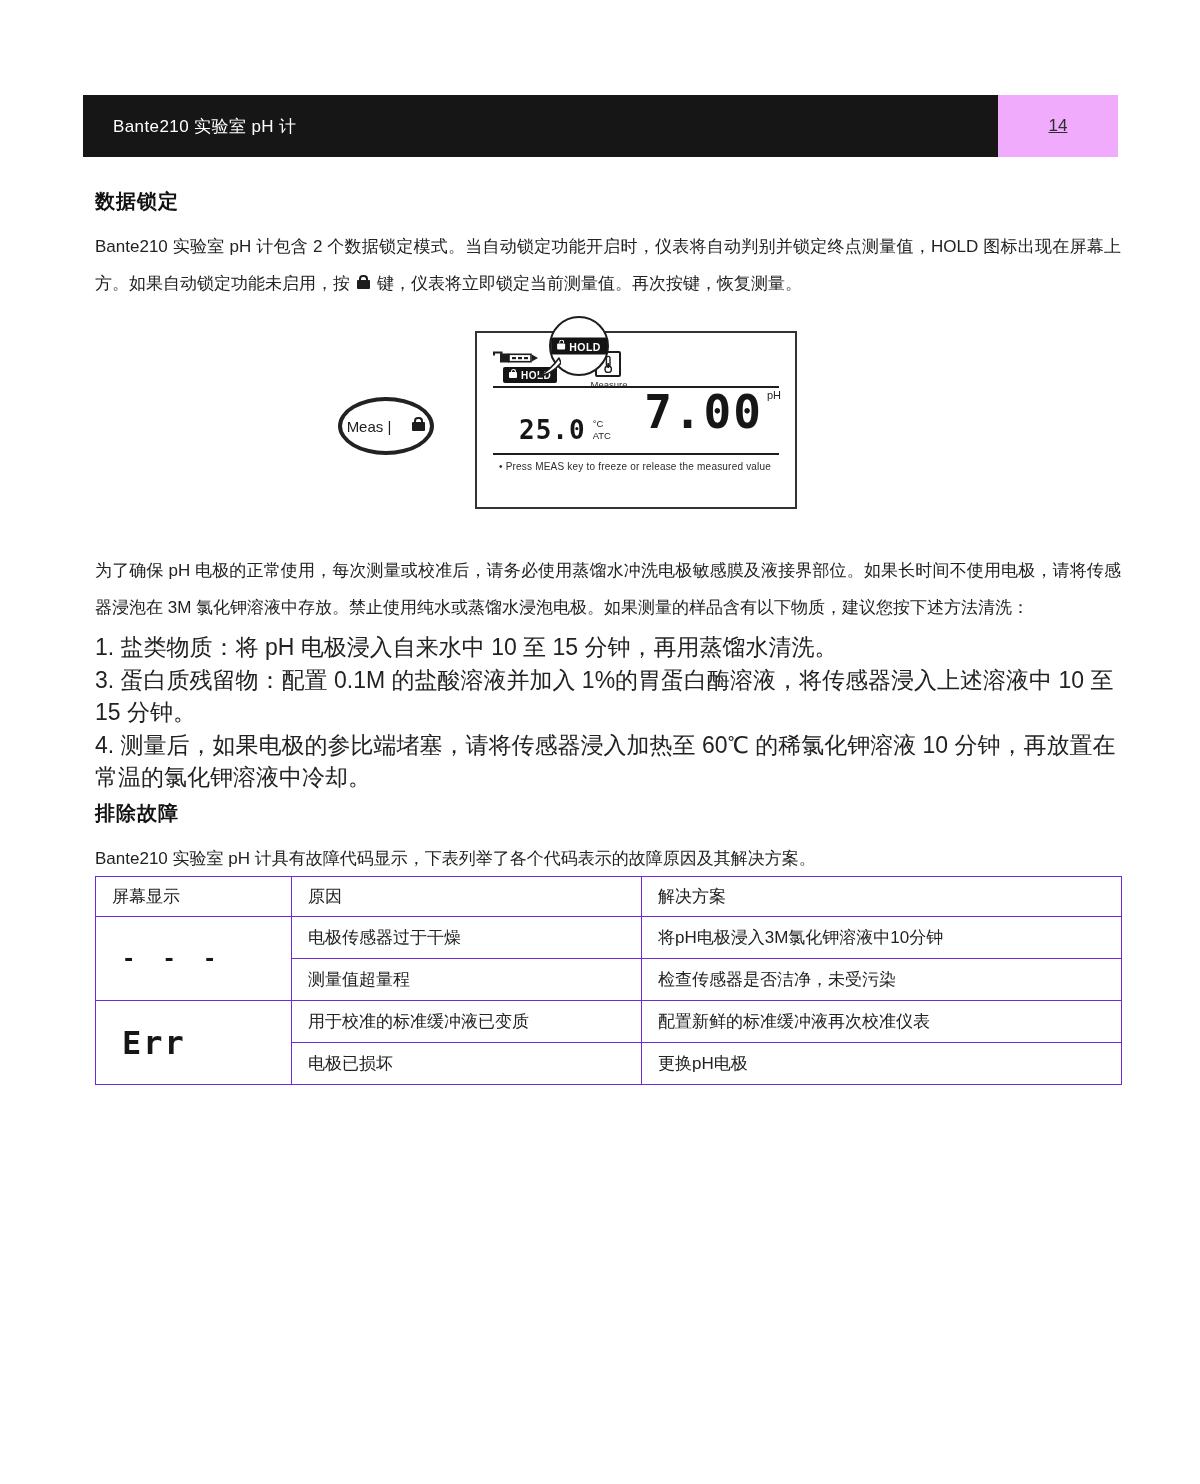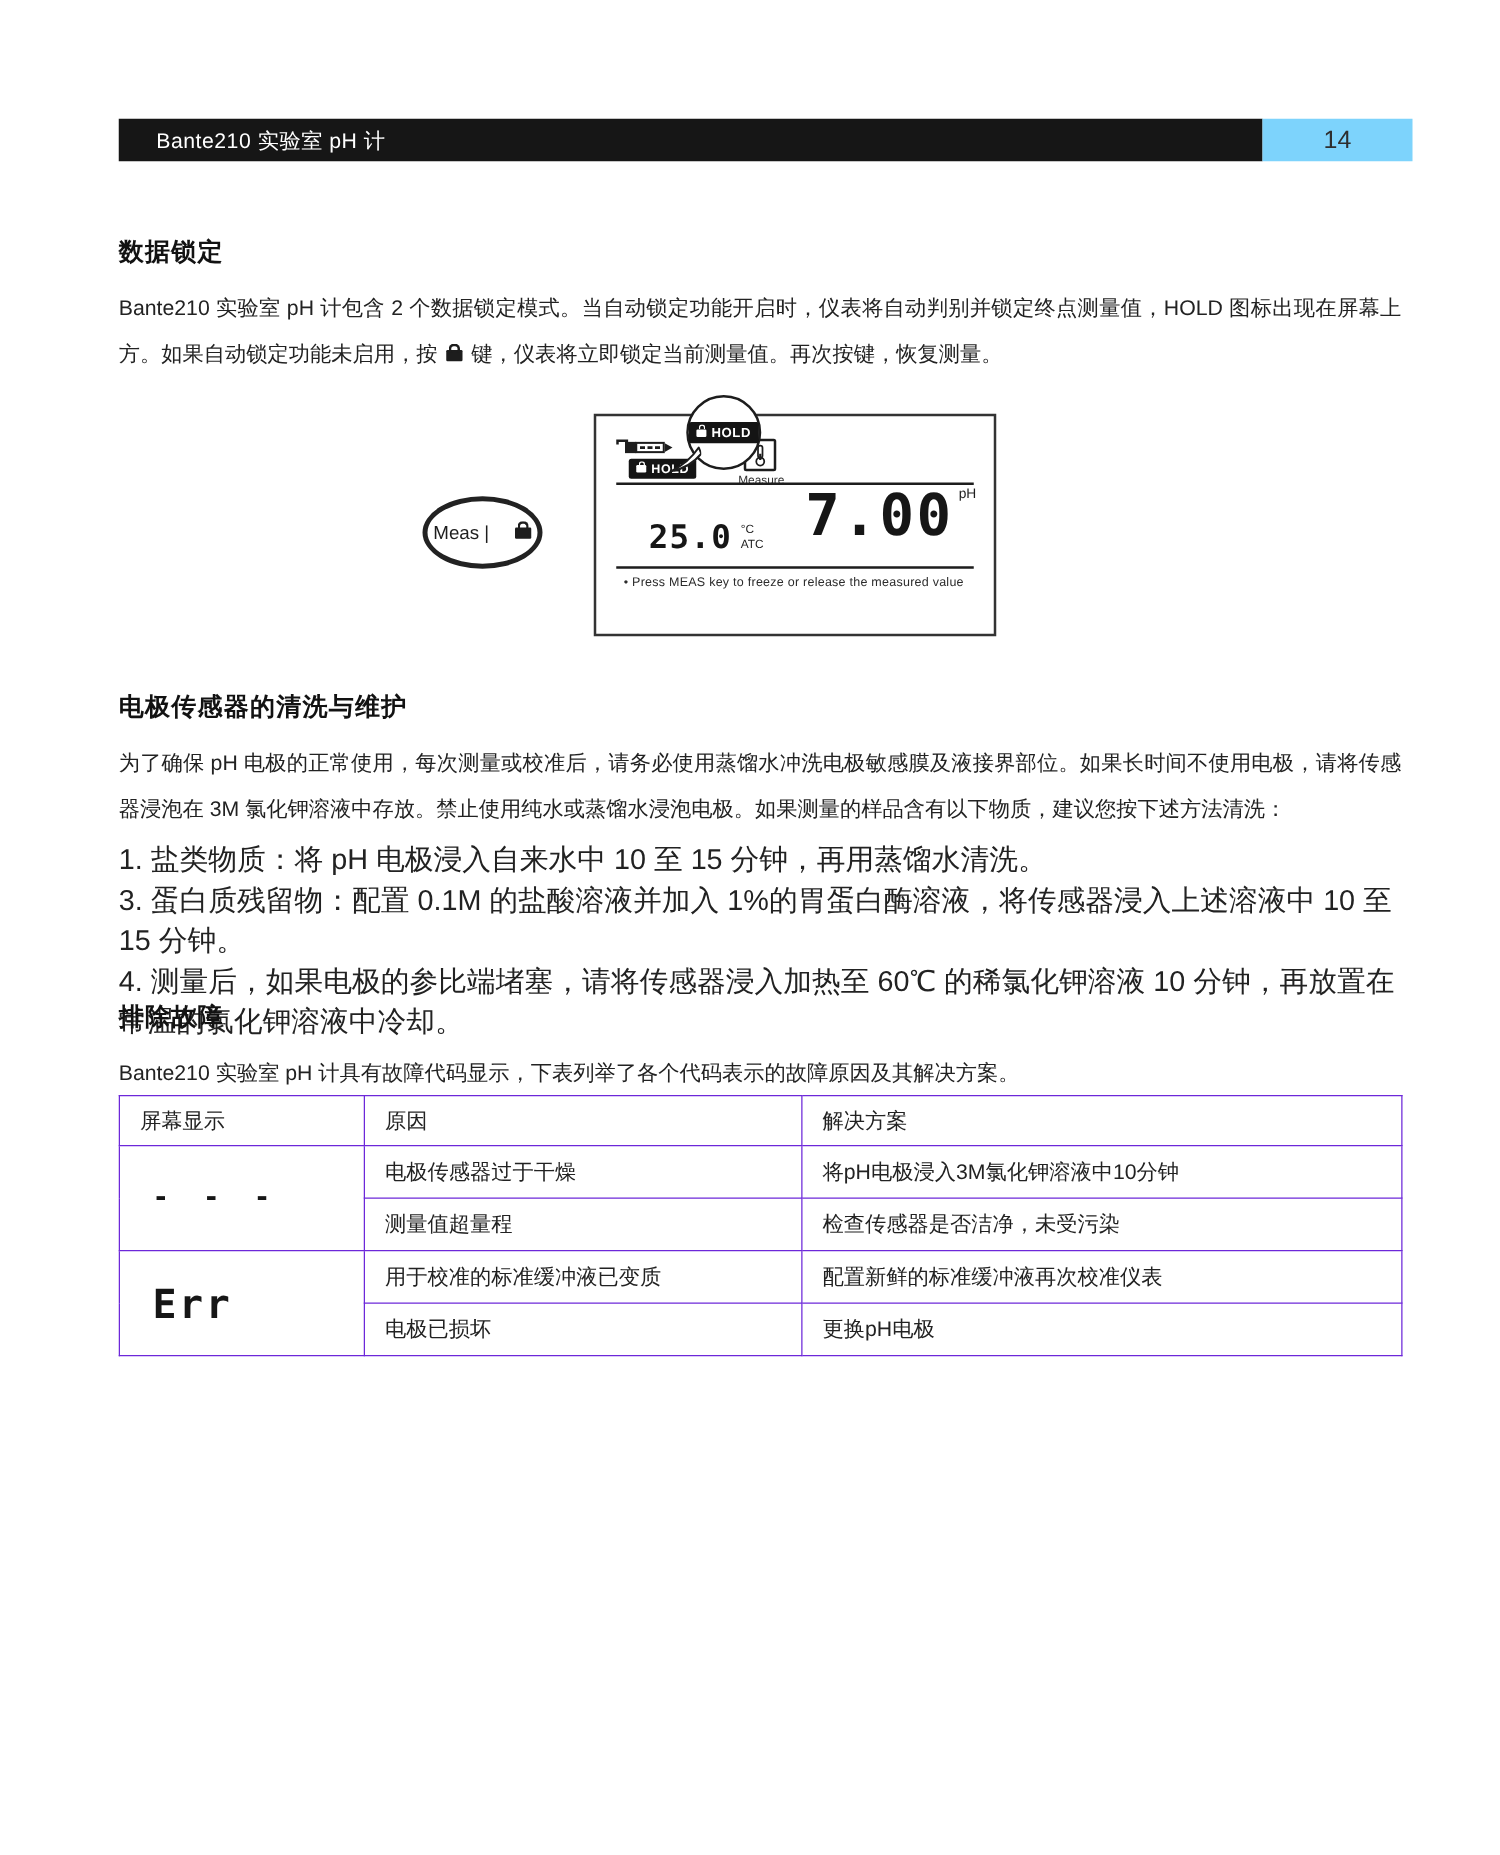--- a/index.html
+++ b/index.html
@@ -9,28 +9,28 @@
     width: 1200px;
     height: 1484px;
     margin: 0 auto;
     background: #ffffff;
     font-family: "Liberation Sans", sans-serif;
     color: #222;
     overflow: hidden;
   }
 
   
-  .topbar { position:absolute; left:95px; top:95px; width:1035px; height:34px; display:flex; }
+  .topbar { position:absolute; left:83px; top:95px; width:1035px; height:62px; display:flex; }
   .topbar-title {
     flex:1; background:#161616; color:#fff; display:flex; align-items:center;
     padding-left:30px; font-size:17px; letter-spacing:.4px;
   }
   .topbar-page {
-    width:120px; background:#7dd3fc; color:#2e2e2e; display:flex;
-    align-items:center; justify-content:center; font-size:20px;
+    width:120px; background:#f0abfc; color:#2e2e2e; display:flex;
+    align-items:center; justify-content:center; font-size:17px;text-decoration:underline;
   }
 
   
   .sec { position:absolute; left:95px; width:1026px; }
   .sec h2 { font-size:20px; font-weight:bold; color:#121212; margin:0 0 13px 0; letter-spacing:1px; }
   .para { font-size:17px; line-height:37px; color:#222; text-align:justify; }
   .sec1 { top:188px; }
   .sec2 { top:552px; }
   .sec3 { top:800px; }
   .steps { margin-top:5px; }
@@ -188,21 +188,20 @@
         <span class="ph-unit">pH</span>
       </div>
 
       <div class="lcd-line line2"></div>
 
       <div class="lcd-note">• Press MEAS key to freeze or release the measured value</div>
     </div>
   </div>
 
   <section class="sec sec2">
-    <h2>电极传感器的清洗与维护</h2>
     <p class="para">为了确保 pH 电极的正常使用，每次测量或校准后，请务必使用蒸馏水冲洗电极敏感膜及液接界部位。如果长时间不使用电极，请将传感器浸泡在 3M 氯化钾溶液中存放。禁止使用纯水或蒸馏水浸泡电极。如果测量的样品含有以下物质，建议您按下述方法清洗：</p>
     <div class="steps">
       <div class="step">1.  盐类物质：将 pH 电极浸入自来水中 10 至 15 分钟，再用蒸馏水清洗。</div>
       <div class="step">3.  蛋白质残留物：配置 0.1M 的盐酸溶液并加入 1%的胃蛋白酶溶液，将传感器浸入上述溶液中 10 至 15 分钟。</div>
       <div class="step">4.  测量后，如果电极的参比端堵塞，请将传感器浸入加热至 60℃ 的稀氯化钾溶液 10 分钟，再放置在常温的氯化钾溶液中冷却。</div>
     </div>
   </section>
 
   <section class="sec sec3">
     <h2>排除故障</h2>

